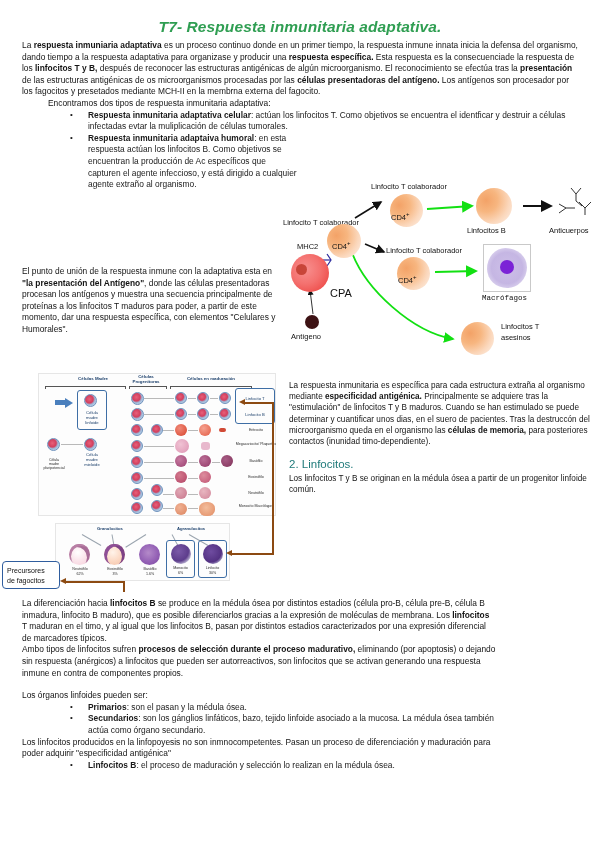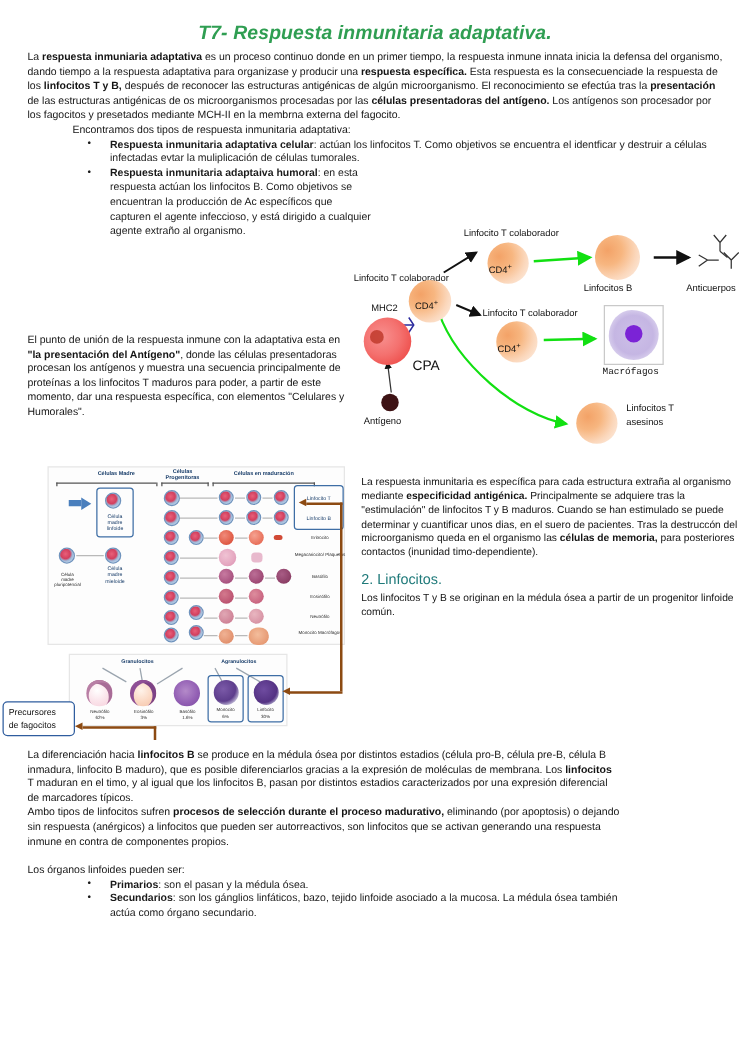--- a/index.html
+++ b/index.html
@@ -255,21 +255,21 @@
 <body>
 
 <div class="page">
 
   <div class="doc-title">T7- Respuesta inmunitaria adaptativa.</div>
 
   <p class="para" style="margin-left:22px;margin-right:20px;">
     <span>La </span><b>respuesta inmuniaria adaptativa</b><span> es un proceso continuo donde en un primer tiempo, la respuesta inmune innata inicia la defensa del organismo, dando tiempo a la respuesta adaptativa para organizase y producir una </span><b>respuesta específica.</b><span> Esta respuesta es la consecuenciade la respuesta de los </span><b>linfocitos T y B,</b><span> después de reconocer las estructuras antigénicas de algún microorganismo. El reconocimiento se efectúa tras la </span><b>presentación</b><span> de las estructuras antigénicas de os microorganismos procesadas por las </span><b>células presentadoras del antígeno.</b><span> Los antígenos son procesador por los fagocitos y presetados mediante MCH-II en la membrna externa del fagocito.</span>
   </p>
 
-  <p class="para" style="margin-left:32px;padding-left:26px;">Encontramos dos tipos de respuesta inmunitaria adaptativa:</p>
+  <p class="para" style="margin-left:22px;padding-left:26px;">Encontramos dos tipos de respuesta inmunitaria adaptativa:</p>
 
   <ul class="bullets narrow">
     <li class="wide">
       <b>Respuesta inmunitaria adaptativa celular</b><span>: actúan los linfocitos T. Como objetivos se encuentra el identficar y destruir a células infectadas  evtar la muliplicación de células tumorales.</span>
     </li>
     <li>
       <b>Respuesta inmunitaria adaptaiva humoral</b><span>: en esta respuesta actúan los linfocitos B. Como objetivos se encuentran la producción de Ac específicos que capturen el agente infeccioso, y está dirigido a cualquier agente extraño al organismo.</span>
     </li>
   </ul>
 
@@ -527,17 +527,21 @@
     <p class="para" style="margin-top:11px;">Los órganos linfoides pueden ser:</p>
     <ul class="bullets">
       <li>
         <b>Primarios</b><span>:  son el pasan y la médula ósea.</span>
       </li>
       <li>
         <b>Secundarios</b><span>: son los gánglios linfáticos, bazo, tejido linfoide asociado a la mucosa. La médula ósea también actúa como órgano secundario.</span>
       </li>
     </ul>
 
+    <p class="para">Los linfocitos producidos en la linfopoyesis no son inmnocompetentes. Pasan un proceso de diferenciación y maduración para poder adquirir "especificidad antigénica"</p>
     <ul class="bullets">
+      <li>
+        <b>Linfocitos B</b><span>: el proceso de maduración y selección lo realizan en la médula ósea.</span>
+      </li>
     </ul>
   </div>
 
 </div>
 
 </body></html>

